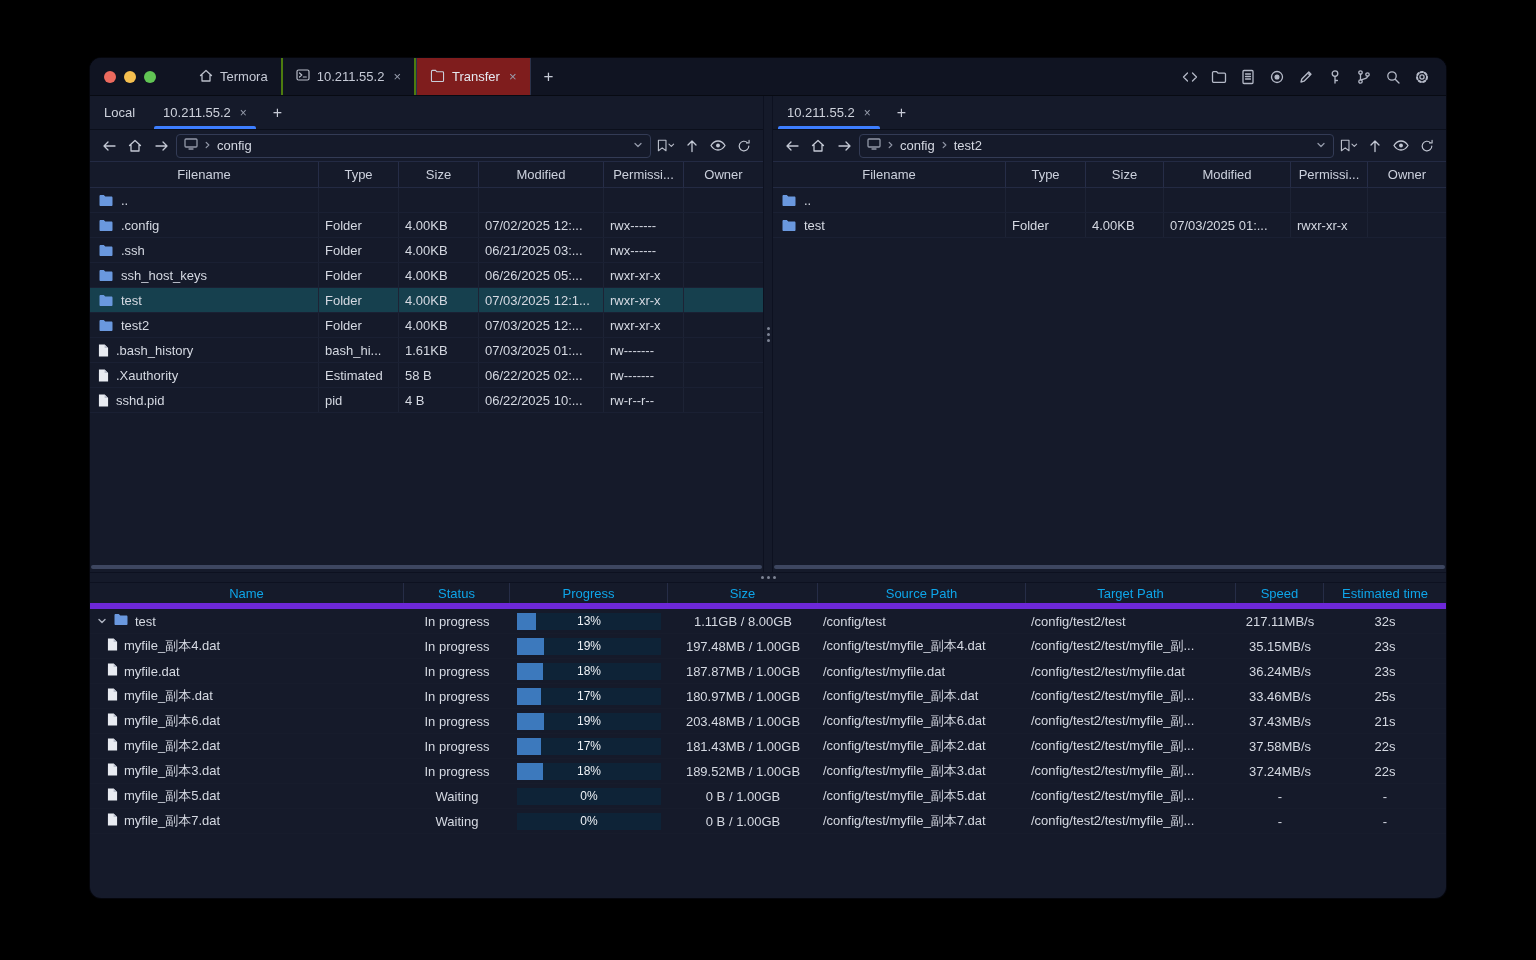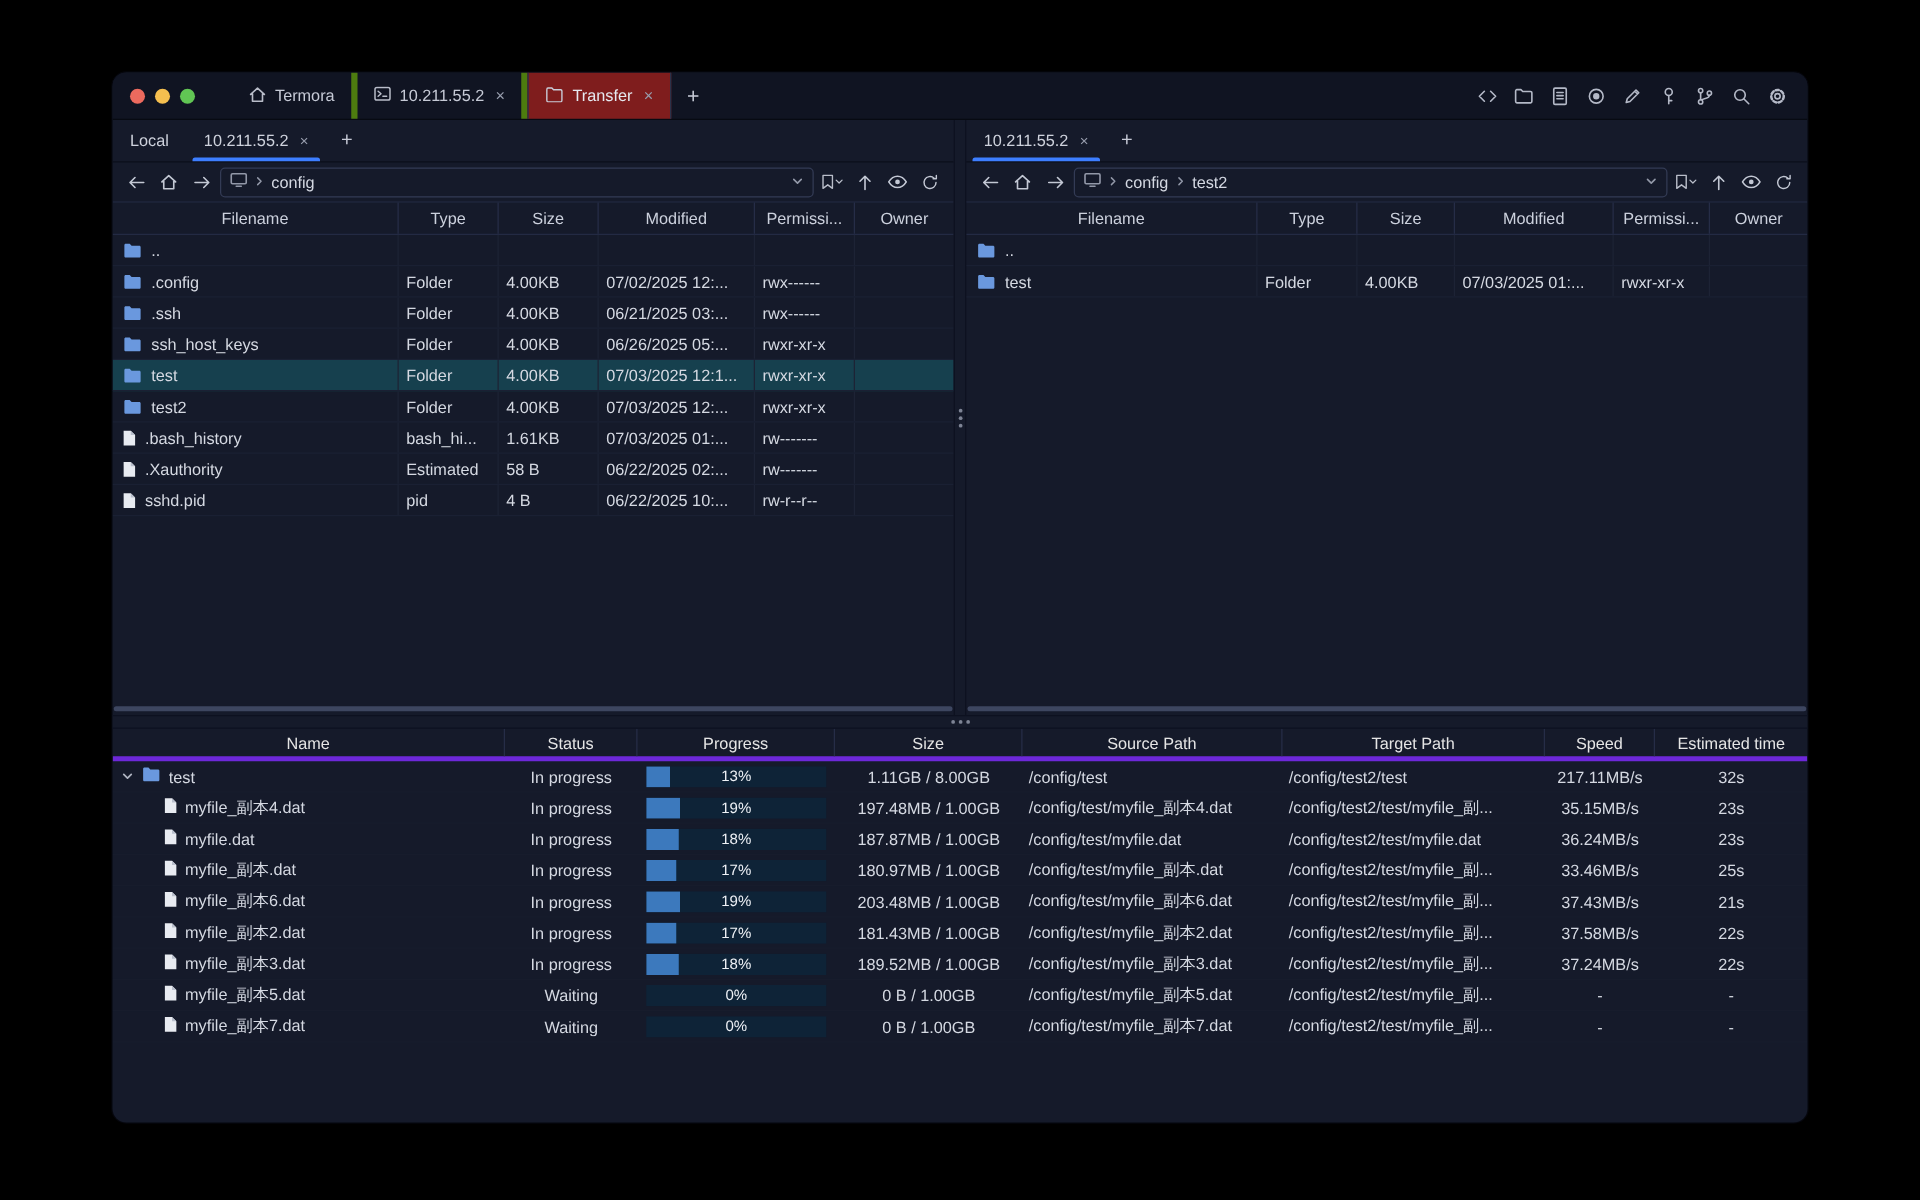--- a/index.html
+++ b/index.html
@@ -5,21 +5,21 @@
   * { margin:0; padding:0; box-sizing:border-box; }
   html,body { width:1536px; height:960px; background:#000; font-family:"Liberation Sans", sans-serif; }
   .window{ position:absolute; left:90px; top:58px; width:1356px; height:840px; background:#151a2a;
            border-radius:11px; overflow:hidden; box-shadow:0 0 0 1px #05060c, 0 24px 70px rgba(0,0,0,.85);
            display:flex; flex-direction:column; color:#d5d9e2; font-size:13px;}
   
   .titlebar{ height:38px; background:#101422; display:flex; align-items:stretch; border-bottom:1px solid #070a12; flex:0 0 auto;}
   .traffic{ display:flex; align-items:center; gap:8px; padding:0 0 0 14px; margin-right:30px;}
   .light{ width:12px; height:12px; border-radius:50%;}
   .light.red{ background:#ec6a5e;} .light.yellow{ background:#f5bf4f;} .light.green{ background:#61c554;}
-  .tt-tab{ display:flex; align-items:center; gap:7px; padding:0 13px; color:#c6cad6; border-right:5px solid #4d7c0f;}
+  .tt-tab{ display:flex; align-items:center; gap:7px; padding:0 13px; color:#c6cad6; border-right:2px solid #4d7c0f;}
   .tt-tab:first-of-type{ border-left:1px solid #171c2b;}
   .tt-tab.active{ background:#7f1d1d; color:#e6e9f0; border-left:1px solid #2b3249; border-right:1px solid #2b3249;}
   .tt-close{ color:#989eae; font-size:13px; margin-left:2px; cursor:default;}
   .tt-plus{ display:flex; align-items:center; padding:0 13px; color:#c6cad6; font-size:17px;}
   .tt-actions{ margin-left:auto; display:flex; align-items:center; gap:7px; padding-right:13px;}
   .abtn{ width:22px; height:22px; display:flex; align-items:center; justify-content:center; border-radius:4px;}
   .abtn svg{ stroke:#b4b9c7; fill:none; stroke-width:1.3; stroke-linecap:round; stroke-linejoin:round;}
   
   .panes{ display:flex; height:476px; flex:0 0 auto;}
   .pane{ display:flex; flex-direction:column; min-width:0;}
@@ -56,27 +56,27 @@
   .frow.selected{ background:#16404e;}
   .fc{ display:flex; align-items:center; padding-left:6px; overflow:hidden; white-space:nowrap; border-right:1px solid #1d2335;}
   .fc:last-child{ border-right:none;}
   .fc.name{ gap:7px; padding-left:8px;}
   .fc .ico{ display:flex; flex:0 0 auto;}
   .fspacer{ flex:1;}
   .hscroll{ height:7px; padding:0 1px 3px 1px; flex:0 0 auto;}
   .hscroll i{ display:block; height:4px; border-radius:2px; background:#3d4660;}
   
   .transfers{ flex:1; display:flex; flex-direction:column; overflow:hidden;}
-  .thead{ display:grid; height:26px; align-items:stretch; border-bottom:4px solid #6d28d9; color:#e5e5e5; flex:0 0 auto;}
+  .thead{ display:grid; height:26px; align-items:stretch; border-bottom:6px solid #6d28d9; color:#0ea5e9; flex:0 0 auto;}
   .grid-t{ grid-template-columns:314px 106px 158px 150px 208px 210px 88px 1fr;}
   .trow{ display:grid; height:25px; align-items:center; border-bottom:1px solid #171c2c;}
   .tc{ overflow:hidden; white-space:nowrap; padding:0 5px;}
   .tc.center{ text-align:center;}
   .tc.name{ display:flex; align-items:center; gap:6px; padding-left:7px;}
-  .tc.name.child{ padding-left:41px;}
+  .tc.name.child{ padding-left:17px;}
   .chev svg{ stroke:#aeb3c0; fill:none; stroke-width:1.4; stroke-linecap:round; stroke-linejoin:round;}
   .pbar{ position:relative; height:17px; background:#0e2337; margin:0 2px; overflow:hidden;}
   .pfill{ position:absolute; left:0; top:0; bottom:0; background:#3c79bd;}
   .ptext{ position:absolute; inset:0; display:flex; align-items:center; justify-content:center; color:#eef1f6; font-size:12px;}
 </style>
 </head>
 <body>
 
 <div class="window">
 

